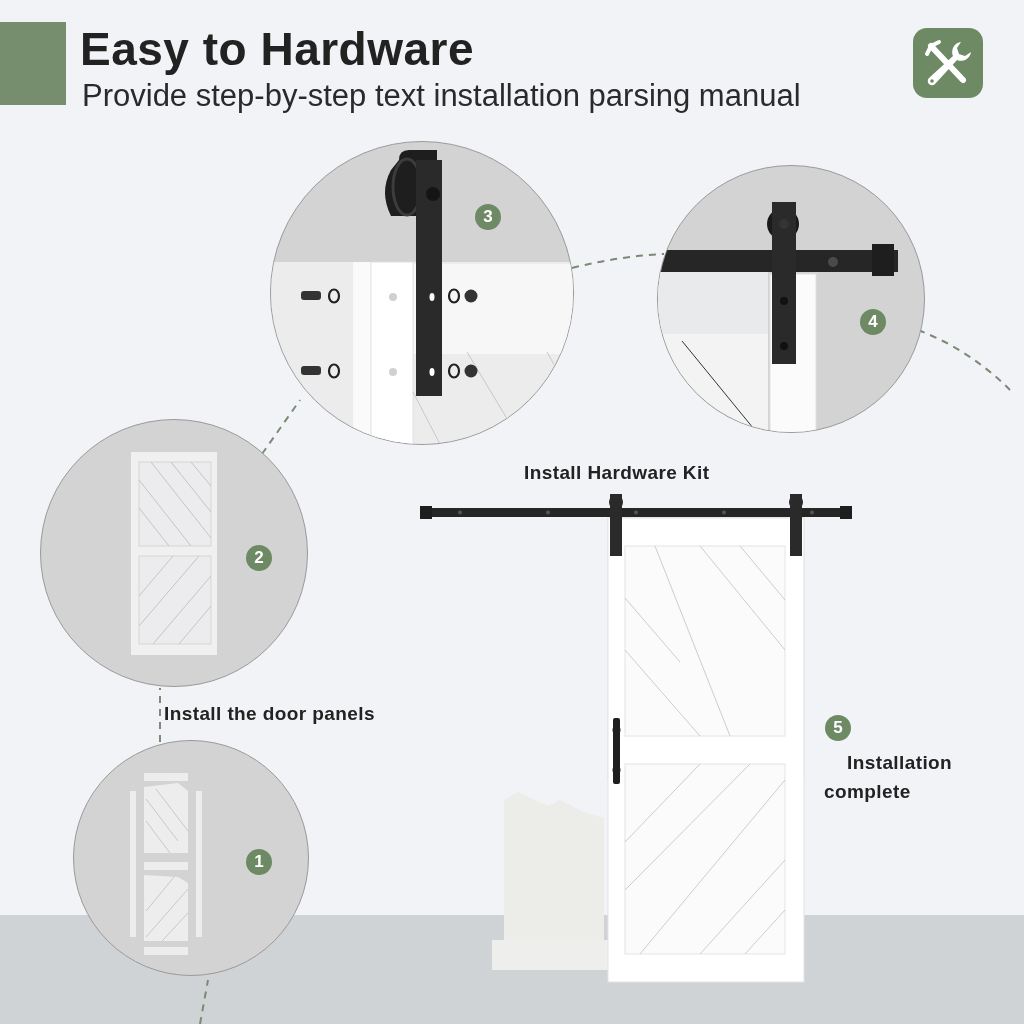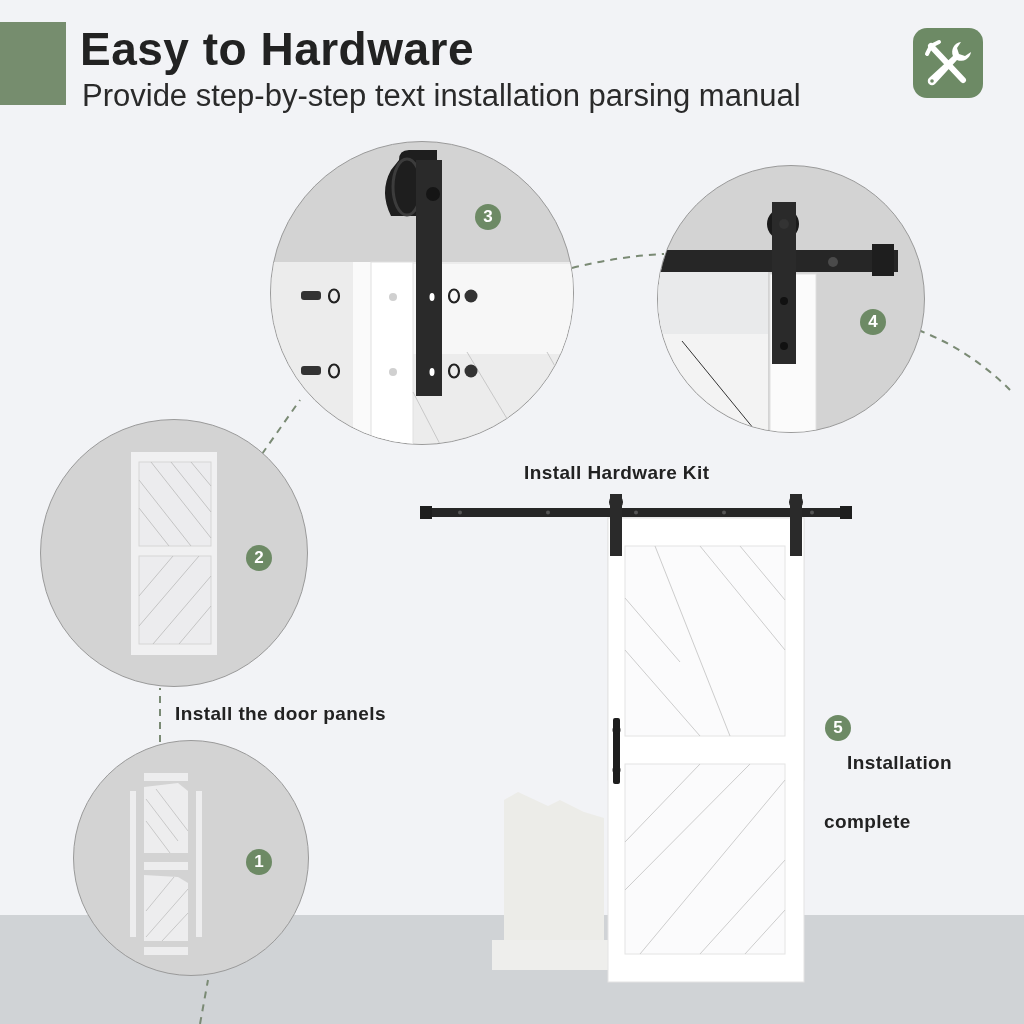--- a/index.html
+++ b/index.html
@@ -112,21 +112,21 @@
       <line x1="150" y1="42" x2="170" y2="66"></line>
       <line x1="98" y1="88" x2="128" y2="126"></line>
       <line x1="98" y1="176" x2="132" y2="136"></line>
       <line x1="98" y1="206" x2="158" y2="136"></line>
       <line x1="112" y1="224" x2="170" y2="156"></line>
       <line x1="138" y1="224" x2="170" y2="186"></line>
     </g>
   </svg>
   <div class="step-num" style="left:205px; top:125px;">2</div>
 </div>
-<div class="label" style="left:175px; top:703px;">Install the door panels</div>
+<div class="label" style="left:164px; top:703px;">Install the door panels</div>
 
 <div class="circle" style="left:73px; top:740px; width:236px; height:236px;">
   <svg width="236" height="236" viewBox="0 0 236 236">
     <g fill="#ededee">
       <rect x="70" y="32" width="44" height="8"></rect>
       <rect x="70" y="206" width="44" height="8"></rect>
       <rect x="70" y="121" width="44" height="8"></rect>
       <rect x="56" y="50" width="6" height="146"></rect>
       <rect x="122" y="50" width="6" height="146"></rect>
       <path d="M70 46 L104 42 L114 50 L114 112 L70 112 Z"></path>
@@ -183,13 +183,13 @@
   </g>
 
   <circle cx="616" cy="502" r="7" fill="#1e1e1e"></circle>
   <rect x="610" y="494" width="12" height="62" fill="#2a2a2a"></rect>
   <circle cx="796" cy="502" r="7" fill="#1e1e1e"></circle>
   <rect x="790" y="494" width="12" height="62" fill="#2a2a2a"></rect>
 </svg>
 
 <div class="step-num" style="left:825px; top:715px;">5</div>
 <div class="label" style="left:847px; top:752px;">Installation</div>
-<div class="label" style="left:824px; top:781px;margin-top:30px;">complete</div>
+<div class="label" style="left:824px; top:781px;">complete</div>
 
 </body></html>

